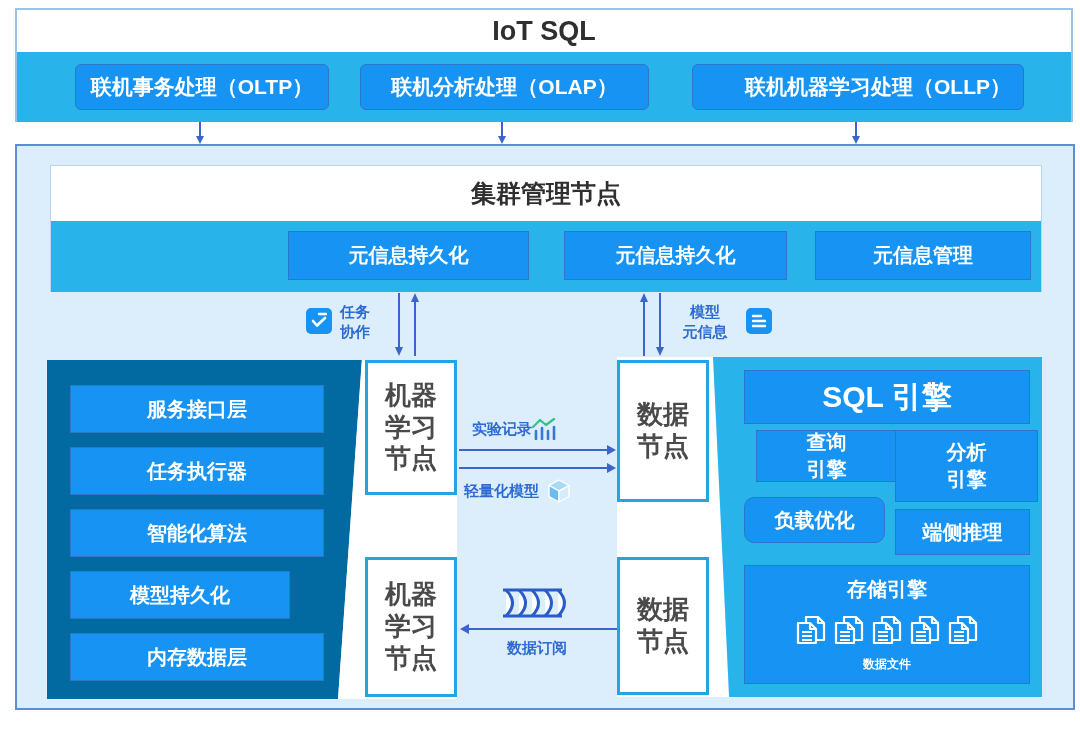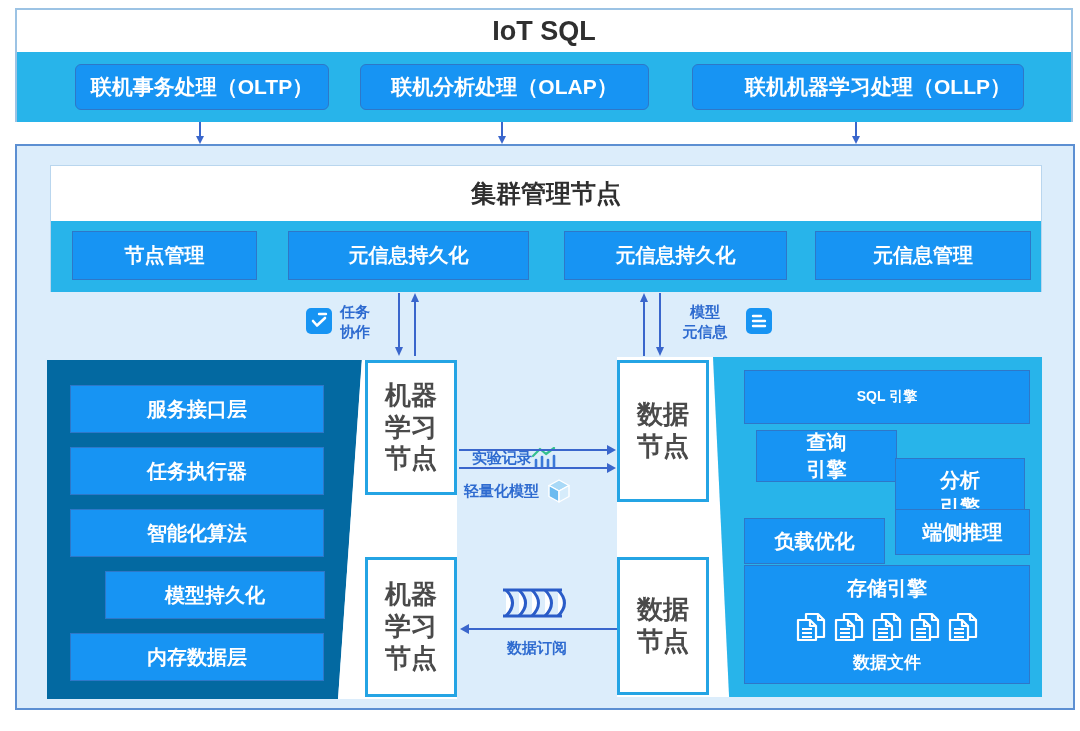--- a/index.html
+++ b/index.html
@@ -62,21 +62,20 @@
   <svg class="abs" style="left:851px;top:122px;" width="10" height="22">
     <line x1="5" y1="0" x2="5" y2="15" stroke="#3a66cc" stroke-width="2"></line>
       <polygon points="1,14 9,14 5,22" fill="#3a66cc"></polygon>
   </svg>
 
   <div class="abs main-box">
 
     <div class="abs cluster">
       <div class="abs hdr" style="left:0;top:0;width:100%;height:55px;font-size:25px;">集群管理节点</div>
       <div class="abs cluster-cyan">
-        <div class="abs bluebox f20" style="left:21px;top:10px;width:185px;height:49px;">节点管理</div>
         <div class="abs bluebox f20" style="left:237px;top:10px;width:241px;height:49px;">元信息持久化</div>
         <div class="abs bluebox f20" style="left:513px;top:10px;width:223px;height:49px;">元信息持久化</div>
         <div class="abs bluebox f20" style="left:764px;top:10px;width:216px;height:49px;">元信息管理</div>
       </div>
     </div>
 
     <svg class="abs" style="left:377px;top:147px;" width="10" height="64">
       <line x1="5" y1="0" x2="5" y2="55" stroke="#3a66cc" stroke-width="2"></line>
         <polygon points="1,54 9,54 5,63" fill="#3a66cc"></polygon>
     </svg>
@@ -108,45 +107,45 @@
       <rect x="1" y="1" width="26" height="26" rx="5" fill="#1794f3"></rect>
       <line x1="8" y1="9" x2="16" y2="9" stroke="#fff" stroke-width="2.4" stroke-linecap="round"></line>
       <line x1="8" y1="14" x2="20" y2="14" stroke="#fff" stroke-width="2.4" stroke-linecap="round"></line>
       <line x1="8" y1="19" x2="20" y2="19" stroke="#fff" stroke-width="2.4" stroke-linecap="round"></line>
     </svg>
 
     <div class="abs left-panel">
       <div class="abs bluebox f20" style="left:23px;top:25px;width:254px;height:48px;">服务接口层</div>
       <div class="abs bluebox f20" style="left:23px;top:87px;width:254px;height:48px;">任务执行器</div>
       <div class="abs bluebox f20" style="left:23px;top:149px;width:254px;height:48px;">智能化算法</div>
-      <div class="abs bluebox f20" style="left:23px;top:211px;width:220px;height:48px;margin-left:35px;">模型持久化</div>
+      <div class="abs bluebox f20" style="left:23px;top:211px;width:220px;height:48px;">模型持久化</div>
       <div class="abs bluebox f20" style="left:23px;top:273px;width:254px;height:48px;">内存数据层</div>
     </div>
 
     <div class="abs ml-col"></div>
     <div class="abs node" style="left:348px;top:214px;width:92px;height:135px;">机器
 学习
 节点</div>
     <div class="abs node" style="left:348px;top:411px;width:92px;height:140px;">机器
 学习
 节点</div>
 
     <div class="abs dn-col"></div>
     <div class="abs node" style="left:600px;top:214px;width:92px;height:142px;">数据
 节点</div>
     <div class="abs node" style="left:600px;top:411px;width:92px;height:138px;">数据
 节点</div>
 
     <div class="abs right-panel">
-      <div class="abs bluebox" style="left:31px;top:13px;width:286px;height:54px;font-size:14px;">SQL 引擎</div>
+      <div class="abs bluebox" style="left:31px;top:13px;width:286px;height:54px;font-size:30px;">SQL 引擎</div>
       <div class="abs bluebox f20" style="left:43px;top:73px;width:141px;height:52px;">查询
 引擎</div>
-      <div class="abs bluebox f20" style="left:182px;top:73px;width:130px;height:72px;margin-top:28px;">分析
+      <div class="abs bluebox f20" style="left:182px;top:73px;width:143px;height:72px;">分析
 引擎</div>
-      <div class="abs bluebox f20" style="left:31px;top:161px;width:141px;height:46px;">负载优化</div>
+      <div class="abs bluebox f20" style="left:31px;top:140px;width:141px;height:46px;border-radius:10px;">负载优化</div>
       <div class="abs bluebox f20" style="left:182px;top:152px;width:135px;height:46px;">端侧推理</div>
       <div class="abs bluebox" style="left:31px;top:208px;width:286px;height:119px;">
         <div class="storage-inner">
           <div style="font-size:20px;font-weight:bold;">存储引擎</div>
           <div class="file-row">
             <svg width="36" height="32" viewBox="0 0 36 32">
               <path d="M13 3 h12 l6 6 v17 h-18 z" fill="#1794f3" stroke="#fff" stroke-width="2.2" stroke-linejoin="round"></path>
               <path d="M25 3 v6 h6" fill="none" stroke="#fff" stroke-width="2.2" stroke-linejoin="round"></path>
               <path d="M5 9 h12 l6 6 v14 h-18 z" fill="#1794f3" stroke="#fff" stroke-width="2.2" stroke-linejoin="round"></path>
               <path d="M17 9 v6 h6" fill="none" stroke="#fff" stroke-width="2.2" stroke-linejoin="round"></path>
@@ -184,26 +183,26 @@
             <svg width="36" height="32" viewBox="0 0 36 32">
               <path d="M13 3 h12 l6 6 v17 h-18 z" fill="#1794f3" stroke="#fff" stroke-width="2.2" stroke-linejoin="round"></path>
               <path d="M25 3 v6 h6" fill="none" stroke="#fff" stroke-width="2.2" stroke-linejoin="round"></path>
               <path d="M5 9 h12 l6 6 v14 h-18 z" fill="#1794f3" stroke="#fff" stroke-width="2.2" stroke-linejoin="round"></path>
               <path d="M17 9 v6 h6" fill="none" stroke="#fff" stroke-width="2.2" stroke-linejoin="round"></path>
               <line x1="9" y1="18" x2="19" y2="18" stroke="#fff" stroke-width="2"></line>
               <line x1="9" y1="22" x2="19" y2="22" stroke="#fff" stroke-width="2"></line>
               <line x1="9" y1="26" x2="19" y2="26" stroke="#fff" stroke-width="2"></line>
             </svg>
           </div>
-          <div style="font-size:17px;font-weight:bold;">数据文件</div>
+          <div style="font-size:12px;font-weight:bold;">数据文件</div>
         </div>
       </div>
     </div>
 
-    <div class="abs" style="left:455px;top:272px;display:flex;align-items:center;margin-top:29px;">
+    <div class="abs" style="left:455px;top:272px;display:flex;align-items:center;">
       <span class="flow-label">实验记录</span>
       <svg width="24" height="22" viewBox="0 0 24 22">
         <line x1="4" y1="21" x2="4" y2="13" stroke="#3a78d8" stroke-width="2.6" stroke-linecap="round"></line>
         <line x1="10" y1="21" x2="10" y2="10" stroke="#3a78d8" stroke-width="2.6" stroke-linecap="round"></line>
         <line x1="16" y1="21" x2="16" y2="13" stroke="#3a78d8" stroke-width="2.6" stroke-linecap="round"></line>
         <line x1="22" y1="21" x2="22" y2="9" stroke="#3a78d8" stroke-width="2.6" stroke-linecap="round"></line>
         <polyline points="1,9 8,2 14,7 22,1" fill="none" stroke="#35c08f" stroke-width="2.2" stroke-linecap="round" stroke-linejoin="round"></polyline>
       </svg>
     </div>
     <svg class="abs" style="left:442px;top:298px;" width="158" height="12">

